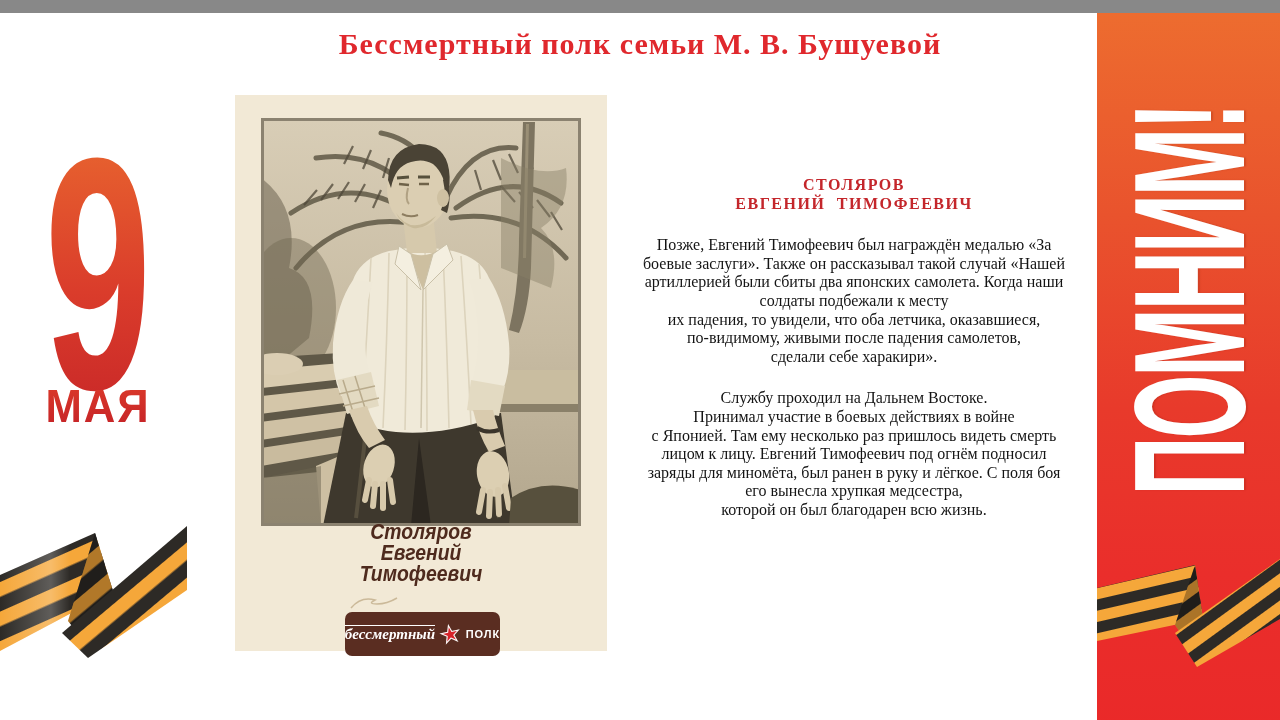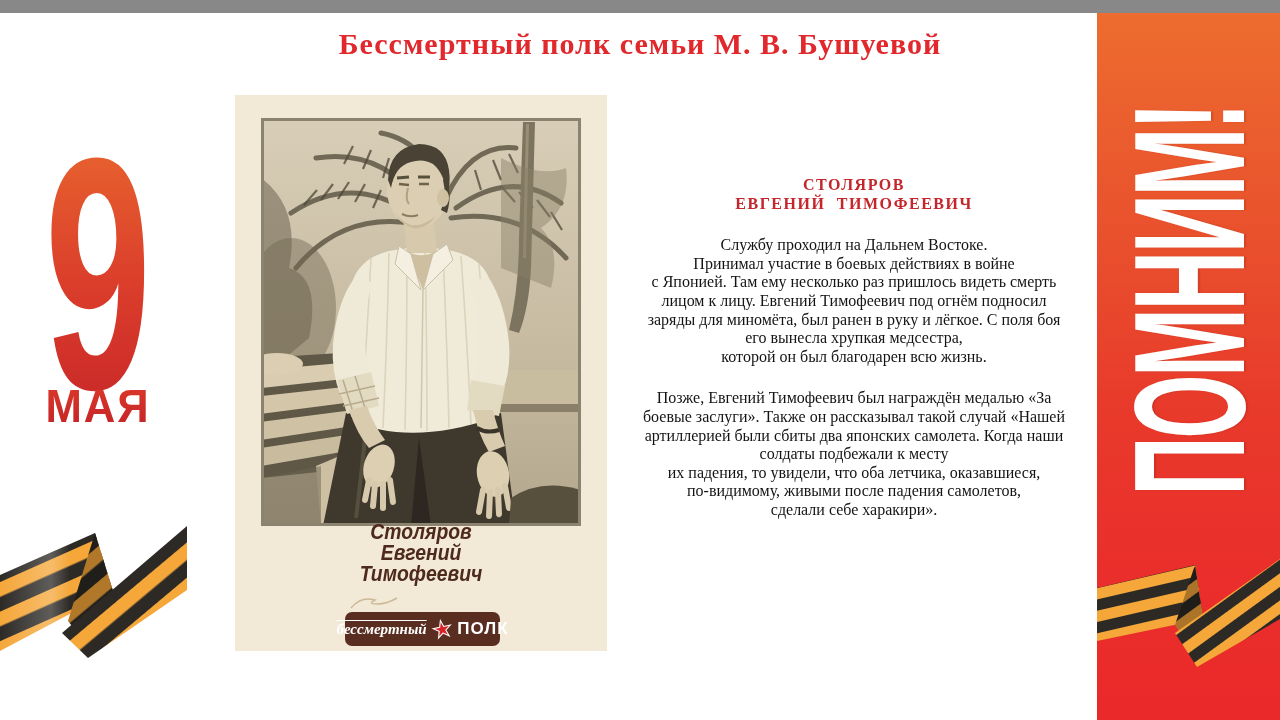--- a/index.html
+++ b/index.html
@@ -27,35 +27,35 @@
   }
   .photo { position:absolute; left:26px; top:23px; width:320px; height:408px; }
   .caption {
     position:absolute; left:0; top:426px; width:100%;
     text-align:center; font-family:"Liberation Sans", sans-serif;
     font-weight:bold; font-style:italic; font-size:22px; line-height:21px;
     color:#4e2a1d; transform:scaleX(0.88); transform-origin:center;
   }
   .flourish { position:absolute; left:112px; top:497px; width:60px; height:22px; }
   .logo {
-    position:absolute; left:110px; top:517px; width:155px; height:34px;
+    position:absolute; left:110px; top:517px; width:155px; height:44px;
     background:#5a2d21; border-radius:7px;
     display:flex; align-items:center; justify-content:center; gap:5px;
   }
   .logo-script {
     color:#fff; font-family:"Liberation Serif", serif; font-style:italic;
     font-weight:bold; font-size:15px; text-decoration:overline;
   }
   .logo-star {
     color:#d8232a; font-size:23px; line-height:1;
     transform:rotate(-12deg); -webkit-text-stroke:1px #ffffff;
   }
   .logo-word {
     color:#fff; font-family:"Liberation Sans", sans-serif;
-    font-weight:bold; font-size:17px; letter-spacing:1px;
+    font-weight:bold; font-size:11px; letter-spacing:1px;
   }
 
   
   .bio {
     position:absolute; left:615px; top:163px; width:478px;
     text-align:center; color:#141414; font-size:16px; line-height:18.6px;
   }
   .bio-name {
     color:#c4262b; font-weight:bold; letter-spacing:1.5px; word-spacing:6px;
   }
@@ -223,34 +223,34 @@
     <div class="logo">
       <span class="logo-script">бессмертный</span>
       <span class="logo-star">★</span>
       <span class="logo-word">ПОЛК</span>
     </div>
   </div>
 
   <div class="bio">
     <div class="bio-name multiline">СТОЛЯРОВ
 ЕВГЕНИЙ ТИМОФЕЕВИЧ</div>
+    <p class="bio-para multiline">Позже, Евгений Тимофеевич  был награждён медалью «За
+боевые заслуги».  Также  он рассказывал такой случай  «Нашей
+артиллерией были сбиты два японских самолета.  Когда наши
+солдаты подбежали к месту
+их падения, то увидели, что оба летчика, оказавшиеся,
+по-видимому, живыми после падения самолетов,
+сделали себе харакири».</p>
     <p class="bio-para multiline">Службу проходил на Дальнем Востоке.
 Принимал участие в боевых действиях в войне
 с Японией. Там ему несколько раз пришлось видеть смерть
 лицом к лицу. Евгений Тимофеевич под огнём подносил
 заряды для миномёта, был ранен в руку и лёгкое.  С поля боя
 его вынесла хрупкая  медсестра,
 которой он был благодарен всю жизнь.</p>
-    <p class="bio-para multiline">Позже, Евгений Тимофеевич  был награждён медалью «За
-боевые заслуги».  Также  он рассказывал такой случай  «Нашей
-артиллерией были сбиты два японских самолета.  Когда наши
-солдаты подбежали к месту
-их падения, то увидели, что оба летчика, оказавшиеся,
-по-видимому, живыми после падения самолетов,
-сделали себе харакири».</p>
   </div>
 
   <div class="banner">
     <div class="pomnim-wrap">
       <span class="pomnim">ПОМНИМ!</span>
     </div>
     <svg class="ribbon-banner" viewBox="0 0 183 130">
       <defs>
         <pattern id="sgB1" patternUnits="userSpaceOnUse" width="40" height="22" patternTransform="rotate(-13)">
           <rect width="40" height="22" fill="#f5a73a"></rect>

